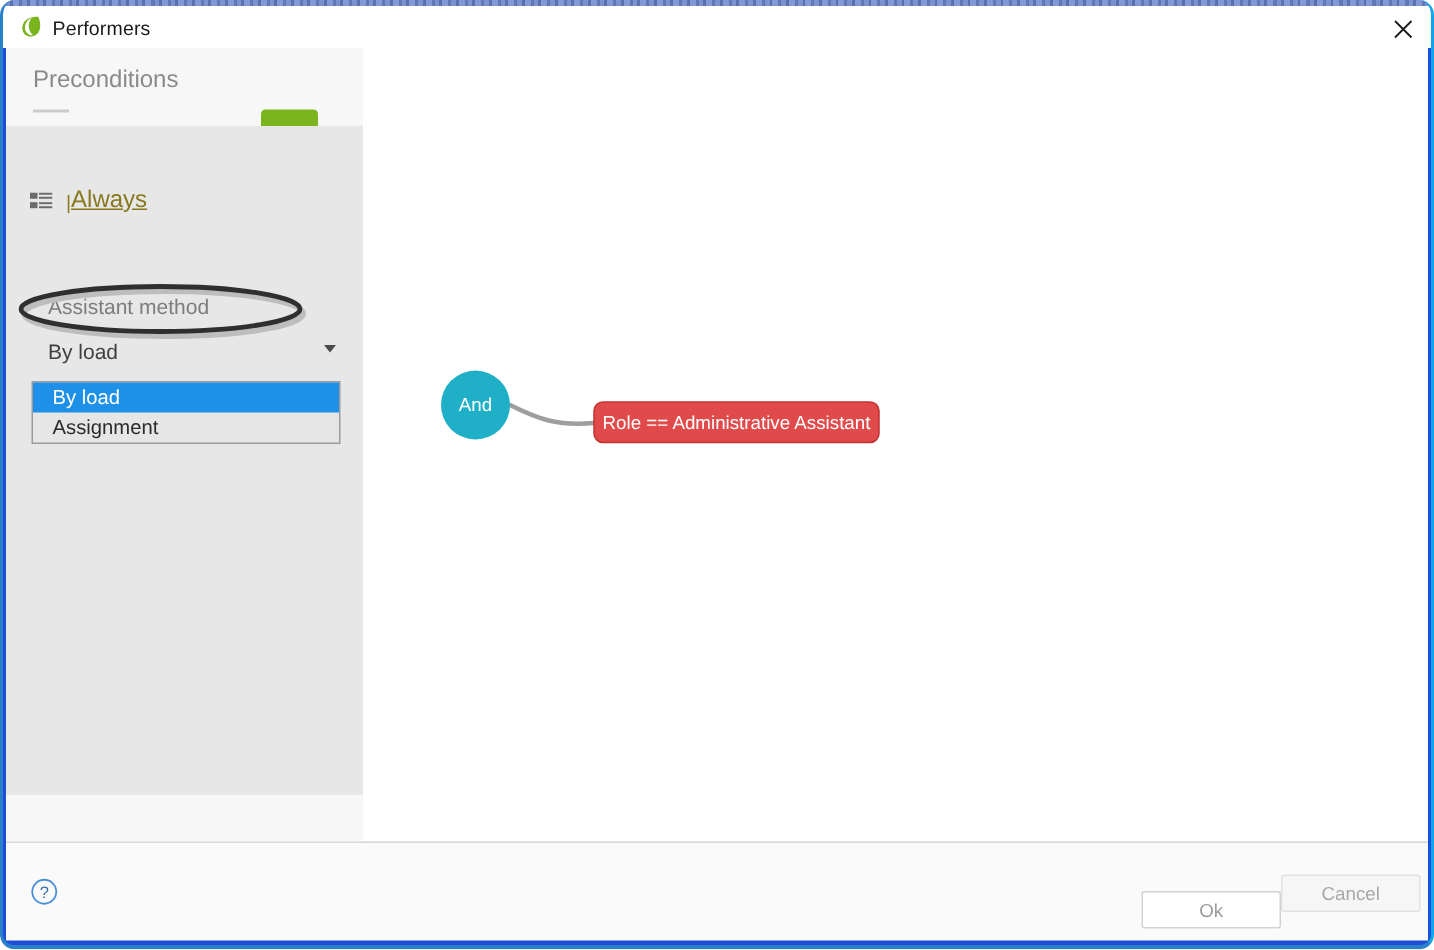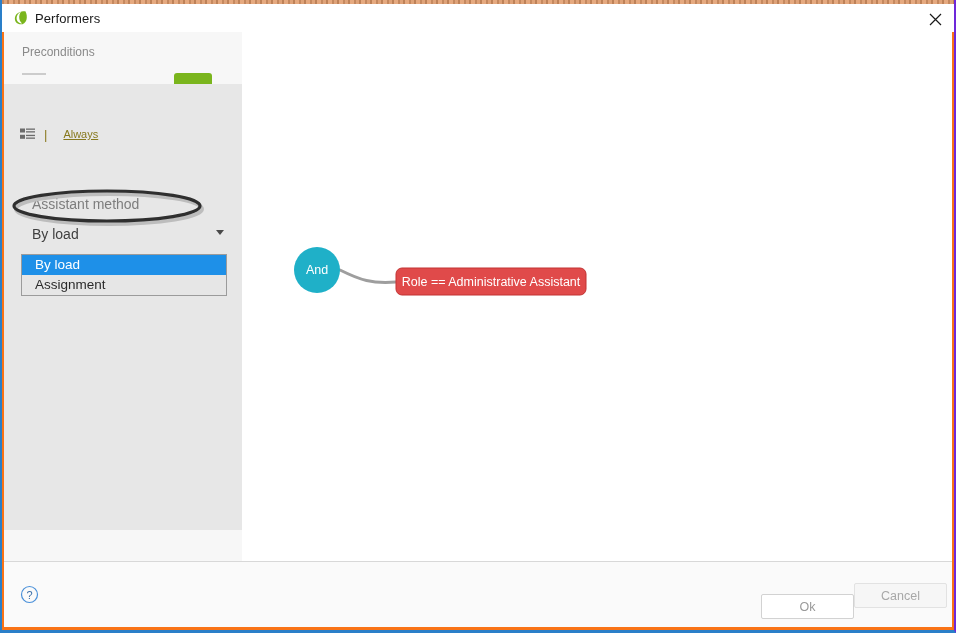--- a/index.html
+++ b/index.html
@@ -15,24 +15,25 @@
     overflow: hidden;
   }
 
   
   #window {
     position: absolute;
     left: 0; top: 0;
     width: 956px; height: 633px;
     box-sizing: border-box;
     border-left: 2px solid #2a7fc9;
-    border-right: 2px solid #6d28d9;
+    border-right: 2px solid #0ea5e9;
     border-bottom: 3px solid #2a7fc9;
-    background: #f97316;
+    background: #1d4ed8;
     overflow: hidden;
+    border-radius: 10px;
   }
 
   
   #bg-strip {
     position: absolute;
     left: 0; top: 0;
     width: 956px; height: 4px;
     background: repeating-linear-gradient(90deg,
         #9a9a9a 0px, #9a9a9a 2px, #c9c9c9 2px, #c9c9c9 5px,
         #8d8d8d 5px, #8d8d8d 7px, #d6d6d6 7px, #d6d6d6 11px);
@@ -79,21 +80,21 @@
   }
   #sidebar-header {
     position: absolute;
     left: 0; top: 0;
     width: 238px; height: 52px;
     background: #f7f7f7;
   }
   #preconditions-label {
     position: absolute;
     left: 18px; top: 13px;
-    font-size: 12px;
+    font-size: 16px;
     color: #8a8a8a;
     white-space: nowrap;
   }
   #preconditions-underline {
     position: absolute;
     left: 18px; top: 41px;
     width: 24px; height: 2px;
     background: #cccccc;
   }
   #add-precondition-btn {
@@ -129,22 +130,22 @@
     cursor: pointer;
   }
   #always-icon { width: 15px; height: 12px; display:block; }
   #always-sep {
     margin-left: 9px;
     color: #8a7a20;
     font-size: 13px;
     line-height: 1;
   }
   #always-link {
-    margin-left: 16px;
-    font-size: 11px;
+    margin-left: 0;
+    font-size: 16px;
     color: #87791d;
     text-decoration: underline;
     white-space: nowrap;
   }
 
   
   #assignment-method-label {
     position: absolute;
     left: 28px; top: 112px;
     font-size: 14px;

